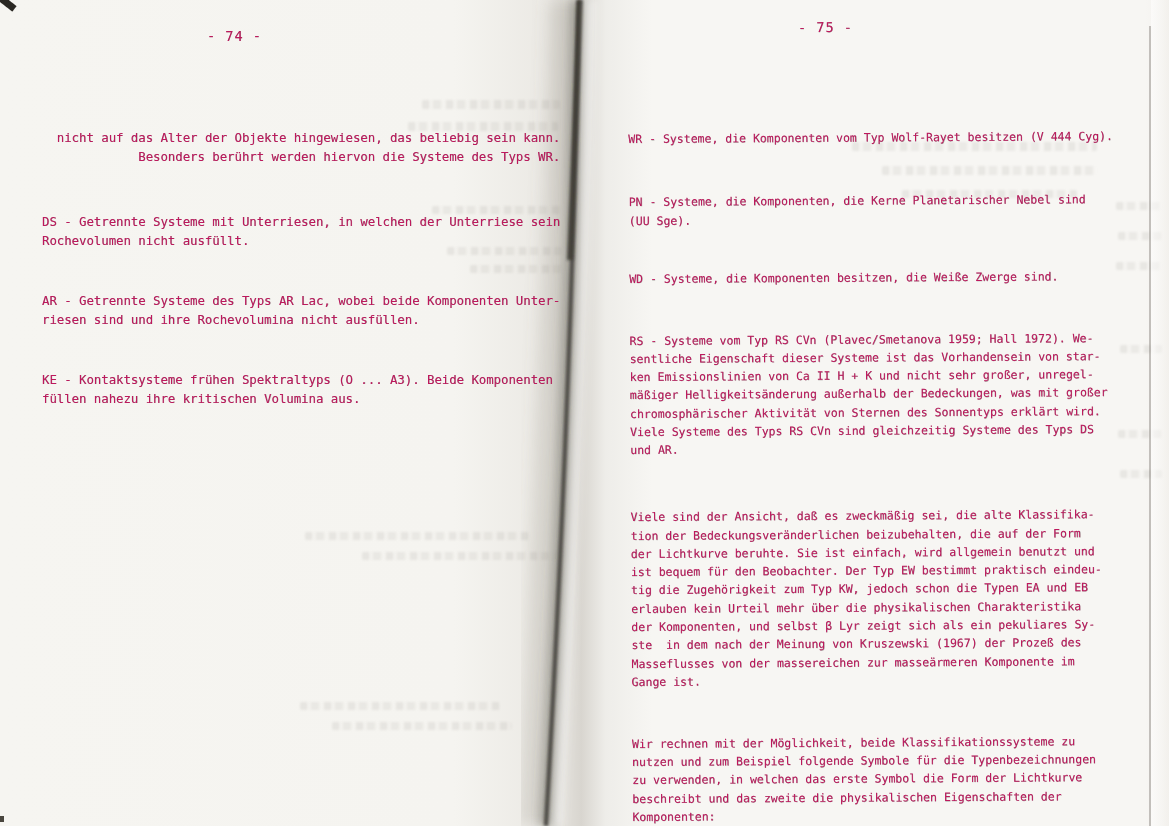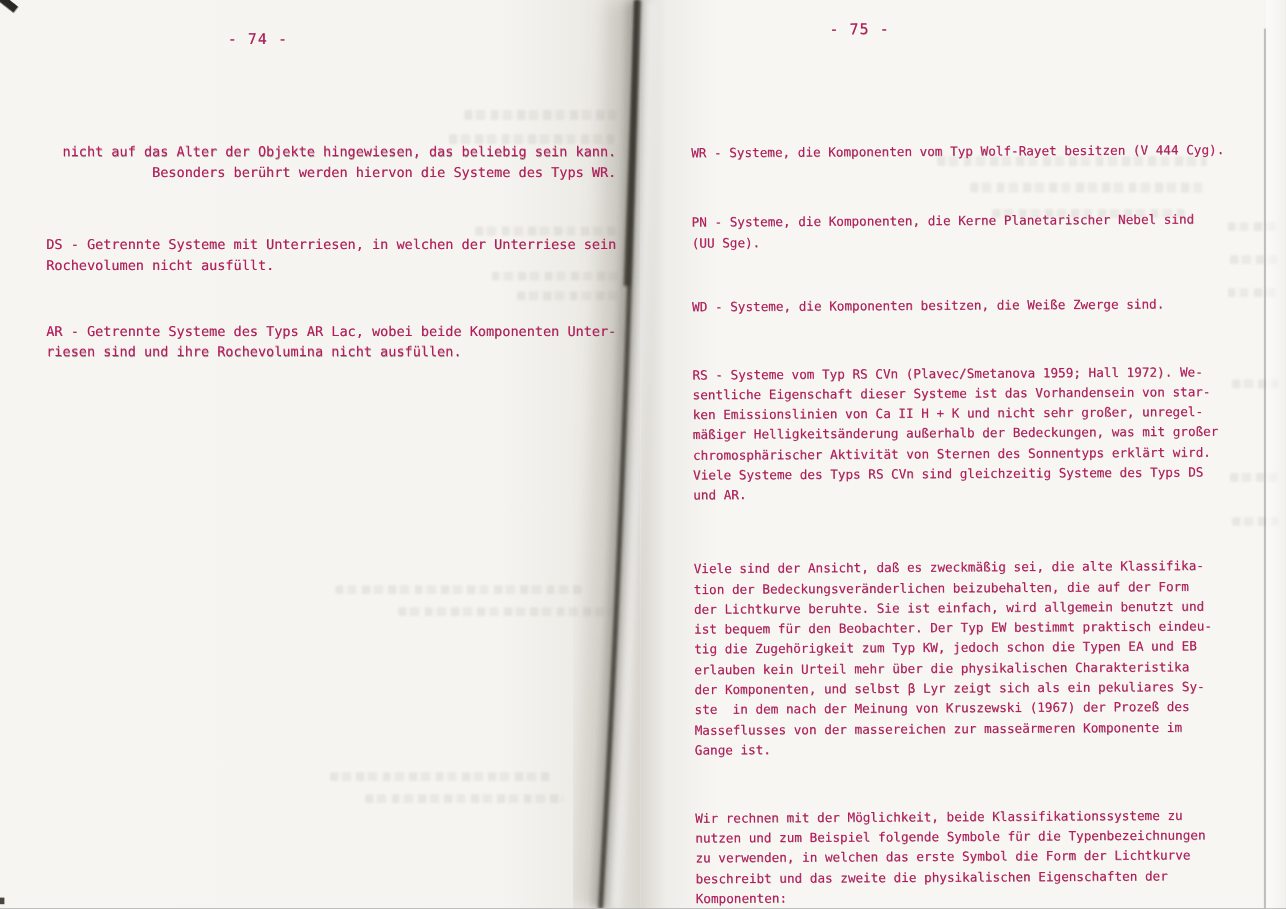--- a/index.html
+++ b/index.html
@@ -10,21 +10,21 @@
     color:#be185d;
   }
   .bg-left{position:absolute;left:0;top:0;width:582px;height:826px;
     background:linear-gradient(90deg,#f6f5f1 0%,#f5f4f0 78%,#ebe9e4 94%,#d8d5cf 100%);}
   .bg-right{position:absolute;left:582px;top:0;width:587px;height:826px;
     background:linear-gradient(90deg,#d9d6d0 0%,#eeede9 4%,#f7f6f3 12%,#f7f6f3 96%,#f2f0ec 100%);}
   .gutter{position:absolute;left:0;top:0;pointer-events:none;}
   .hdr{position:absolute;font-size:13.5px;letter-spacing:1px;white-space:pre;
     text-shadow:0.3px 0.3px 0.6px rgba(55,51,46,0.5);}
   .hdr74{left:207px;top:28px;}
-  .hdr75{left:754px;top:19px;transform:rotate(-0.35deg);}
+  .hdr75{left:798px;top:19px;transform:rotate(-0.35deg);}
   .body{position:absolute;white-space:pre;
     text-shadow:0.3px 0.3px 0.6px rgba(55,51,46,0.45);}
   .body74{left:42px;top:92px;font-size:12.3px;line-height:18.5px;}
   .body75{left:628px;top:93px;font-size:11.5px;line-height:18.3px;
     transform:rotate(-0.35deg);transform-origin:left top;}
   .body p{margin:0 0 5px 0;}
   .body75 p{margin:0 0 7px 0;}
   .mb3{margin-bottom:3px !important;}
   .mb4{margin-bottom:4px !important;}
   .mb7{margin-bottom:7px !important;}
@@ -94,20 +94,22 @@
   <div class="hdr hdr74">- 74 -</div>
   <div class="hdr hdr75">- 75 -</div>
 
   <div class="body body74">
     <p class="mb10">nicht auf das Alter der Objekte hingewiesen, das beliebig sein kann.
 Besonders berührt werden hiervon die Systeme des Typs WR.</p>
     <p><span class="code">DS</span><span> - Getrennte Systeme mit Unterriesen, in welchen der Unterriese sein
 Rochevolumen nicht ausfüllt.</span></p>
     <p><span class="code">AR</span><span> - Getrennte Systeme des Typs AR Lac, wobei beide Komponenten Unter-
 riesen sind und ihre Rochevolumina nicht ausfüllen.</span></p>
+    <p><span class="code">KE</span><span> - Kontaktsysteme frühen Spektraltyps (O ... A3). Beide Komponenten
+füllen nahezu ihre kritischen Volumina aus.</span></p>
     
     
     
   </div>
 
   <div class="body body75">
     <p class="mb9"><span class="code">WR</span><span> - Systeme, die Komponenten vom Typ Wolf-Rayet besitzen (V 444 Cyg).</span></p>
     <p class="mb3"><span class="code">PN</span><span> - Systeme, die Komponenten, die Kerne Planetarischer Nebel sind
 (UU Sge).</span></p>
     <p class="mb7"><span class="code">WD</span><span> - Systeme, die Komponenten besitzen, die Weiße Zwerge sind.</span></p>

